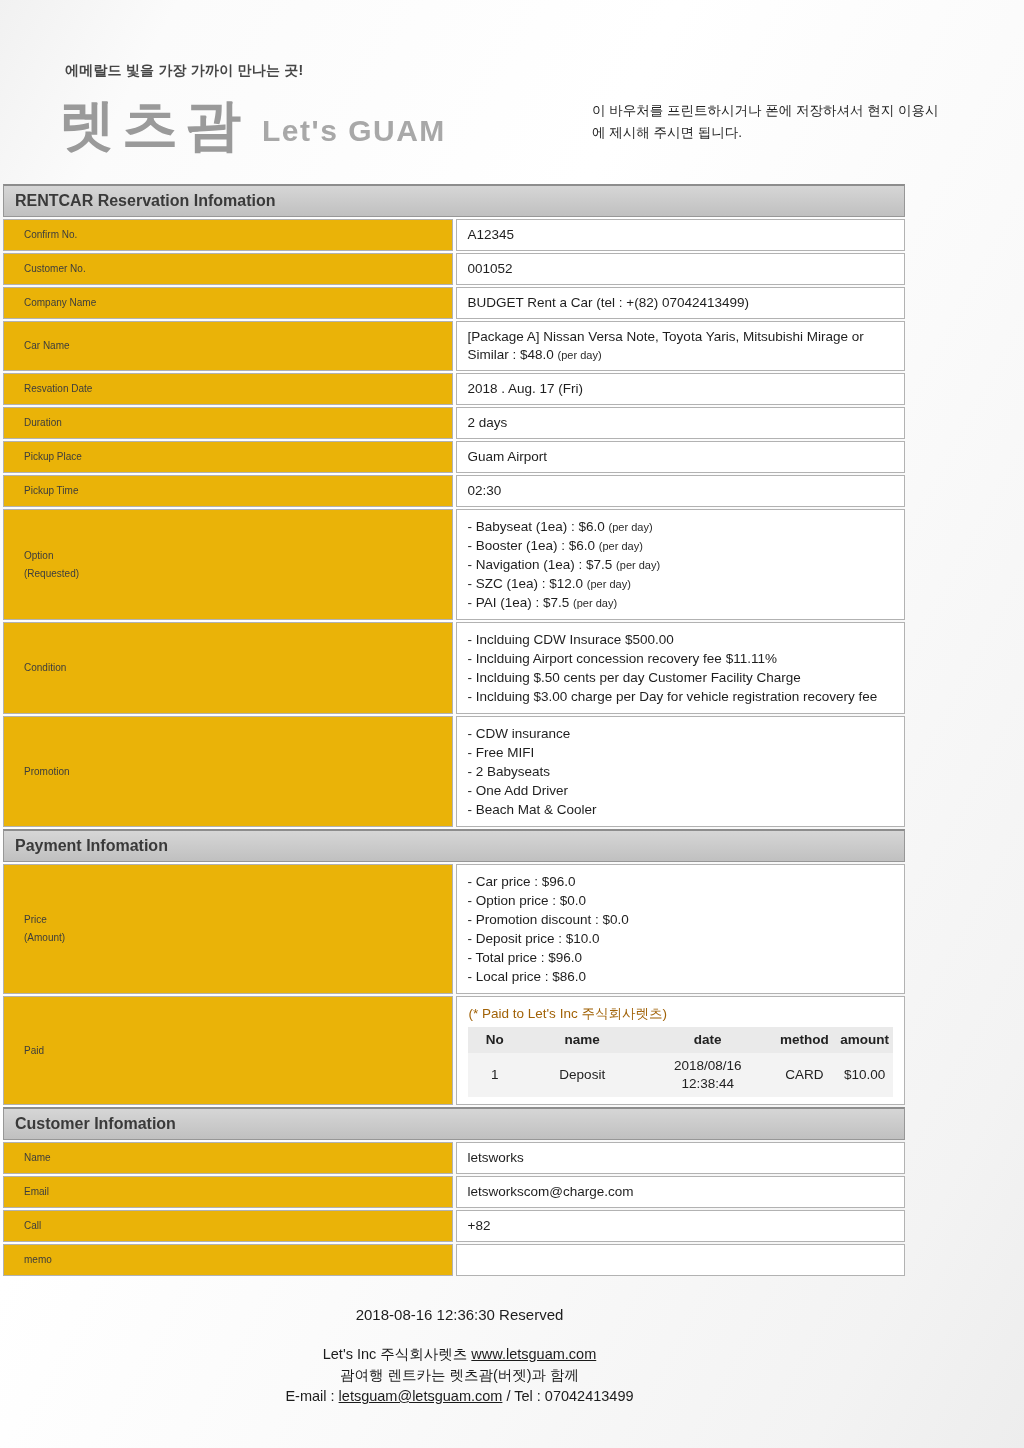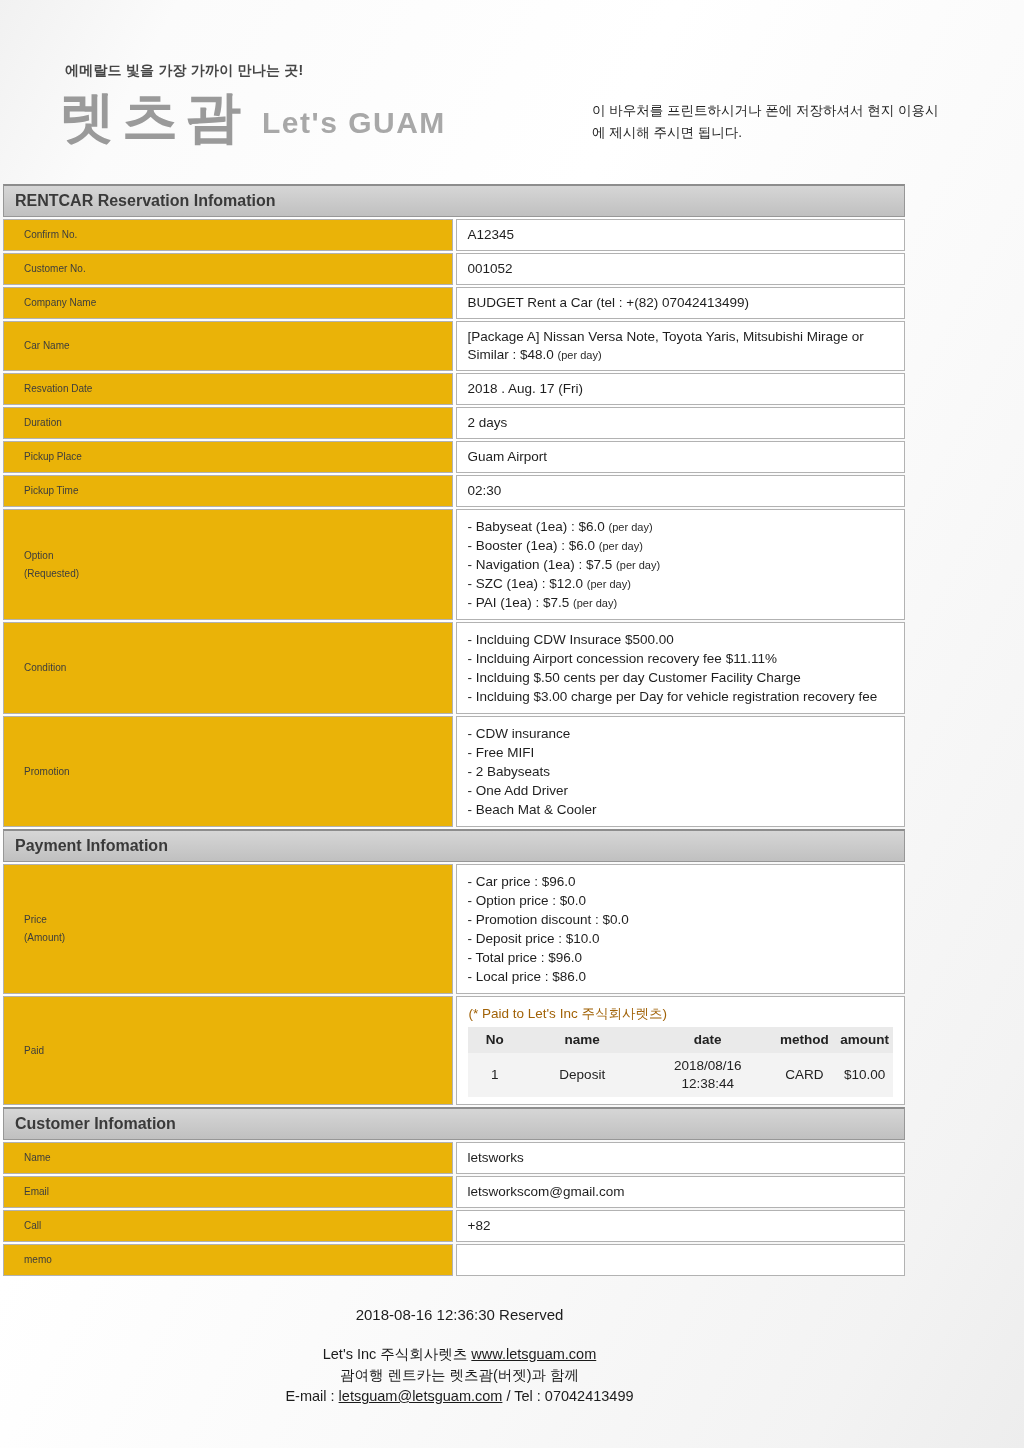--- a/index.html
+++ b/index.html
@@ -11,21 +11,21 @@
     color: #333;
     background: linear-gradient(118deg, #f1f1f1 0%, #fbfbfb 10%, #ffffff 38%, #fafafa 62%, #f3f3f3 88%, #ededed 100%);
     overflow: hidden;
   }
   .page { position: relative; width: 900px; height: 1448px; }
 
   
   .hdr { position: relative; padding: 62px 0 0 65px; height: 170px; }
   .tagline { font-size: 14px; font-weight: bold; color: #454545; letter-spacing: 0.2px; }
   .logo-row { display: flex; align-items: flex-end; margin-top: 8px; margin-left: -6px; }
-  .logo-kr { font-size: 56px; font-weight: bold; color: #9a9a9a; letter-spacing: 7px; line-height: 1.05; }
+  .logo-kr { font-size: 56px; font-weight: bold; color: #9a9a9a; letter-spacing: 7px; line-height: 1.05; margin-top: 8px; }
   .logo-en { font-size: 30px; font-weight: bold; color: #a8a8a8; letter-spacing: 1.5px; margin-left: 14px; margin-bottom: 7px; }
   .notice { position: absolute; left: 592px; top: 100px; width: 350px; font-size: 13.5px; color: #1f1f1f; line-height: 1.6; }
 
   
   table.doc {
     width: 908px; margin: 12px auto 0;
     border-collapse: separate; border-spacing: 3px 2px;
     table-layout: fixed;
   }
   td.sec {
@@ -201,21 +201,21 @@
 
     <tr>
       <td class="sec" colspan="2">Customer Infomation</td>
     </tr>
     <tr>
       <td class="lbl">Name</td>
       <td class="val">letsworks</td>
     </tr>
     <tr>
       <td class="lbl">Email</td>
-      <td class="val">letsworkscom@gmail.com</td>
+      <td class="val">letsworkscom@charge.com</td>
     </tr>
     <tr>
       <td class="lbl">Call</td>
       <td class="val">+82</td>
     </tr>
     <tr>
       <td class="lbl">memo</td>
       <td class="val"></td>
     </tr>
   </tbody>

